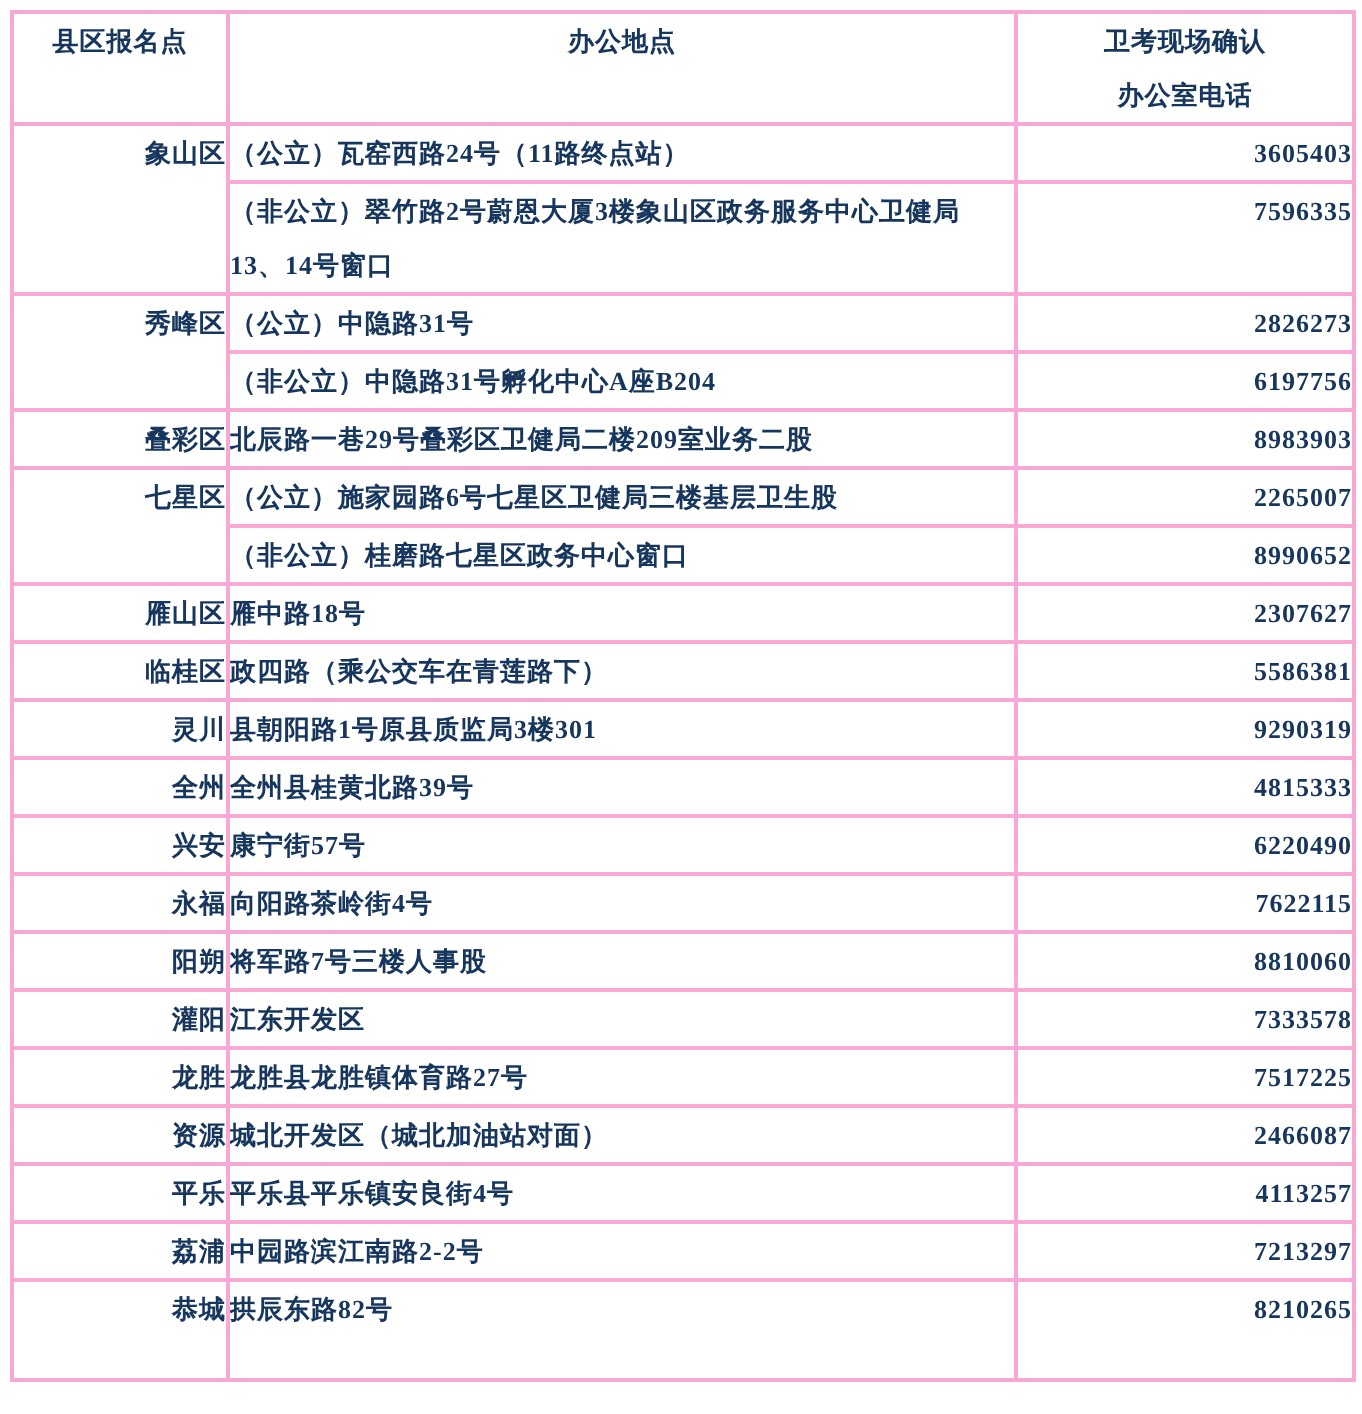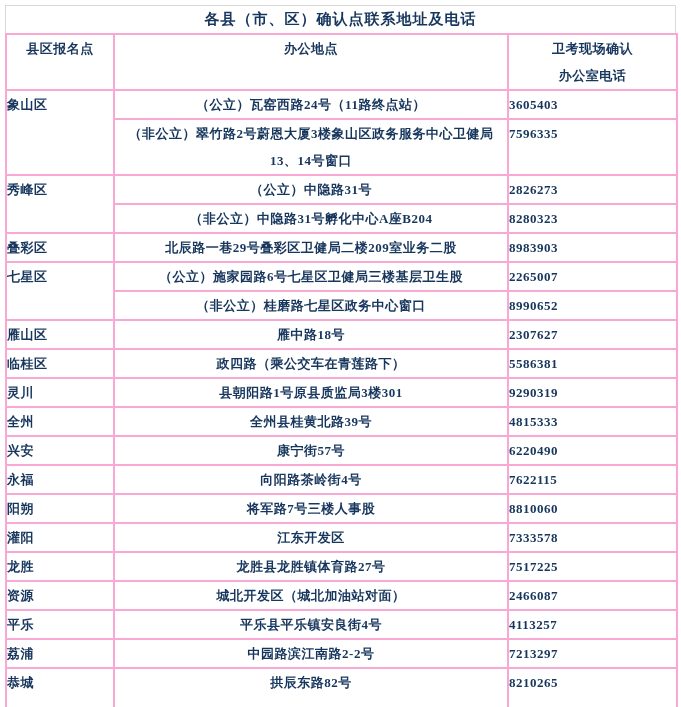--- a/index.html
+++ b/index.html
@@ -48,29 +48,28 @@
     line-height: 27px;
     vertical-align: top;
     padding: 0 0;
     letter-spacing: 0.5px;
     overflow: hidden;
   }
   tr { height: 27px; }
   tr.hdr { height: 56px; }
   tr.tall { height: 50px; }
   tr.gs td, tr.hdr td { border-top-width: 2px; }
-  .td-district, .td-phone { text-align: left; }
-  .td-address { text-align: center; padding-left: 9px; }
+  .td-district, .td-phone { text-align: right; }
+  .td-address { text-align: left; padding-left: 9px; }
   .hdr td { text-align: center; }
 </style>
 </head>
 <body>
 
 <div class="sheet">
-  <div class="title-box">各县（市、区）确认点联系地址及电话</div>
 
   <table class="tbl">
     <colgroup>
       <col class="c1">
         <col class="c2">
         <col class="c3">
     </colgroup>
     <tbody>
       <tr class="hdr">
         <td class="td-district">县区报名点</td>
@@ -91,21 +90,21 @@
     <td class="td-phone">7596335</td>
   </tr>
         <tr class="gs">
     <td class="td-district" rowspan="2">秀峰区</td>
     <td class="td-address">（公立）中隐路31号</td>
     <td class="td-phone">2826273</td>
   </tr>
         <tr>
 
     <td class="td-address">（非公立）中隐路31号孵化中心A座B204</td>
-    <td class="td-phone">8280323</td>
+    <td class="td-phone">6197756</td>
   </tr>
         <tr class="gs">
     <td class="td-district" rowspan="1">叠彩区</td>
     <td class="td-address">北辰路一巷29号叠彩区卫健局二楼209室业务二股</td>
     <td class="td-phone">8983903</td>
   </tr>
         <tr class="gs">
     <td class="td-district" rowspan="2">七星区</td>
     <td class="td-address">（公立）施家园路6号七星区卫健局三楼基层卫生股</td>
     <td class="td-phone">2265007</td>

